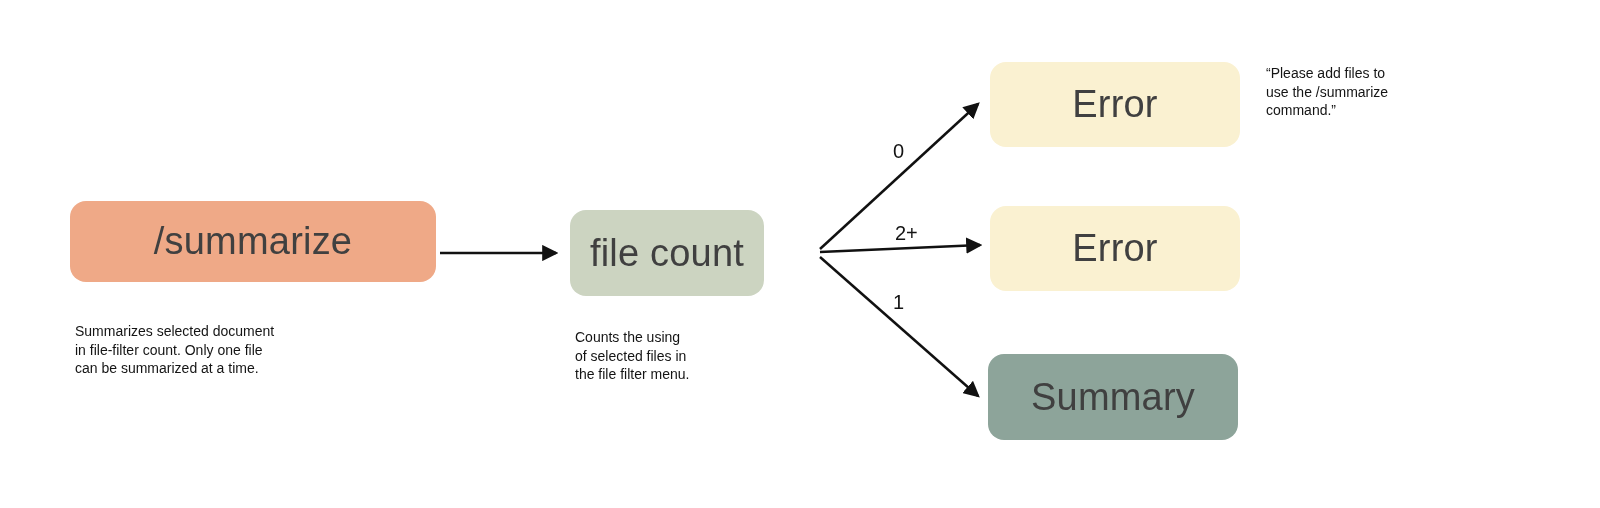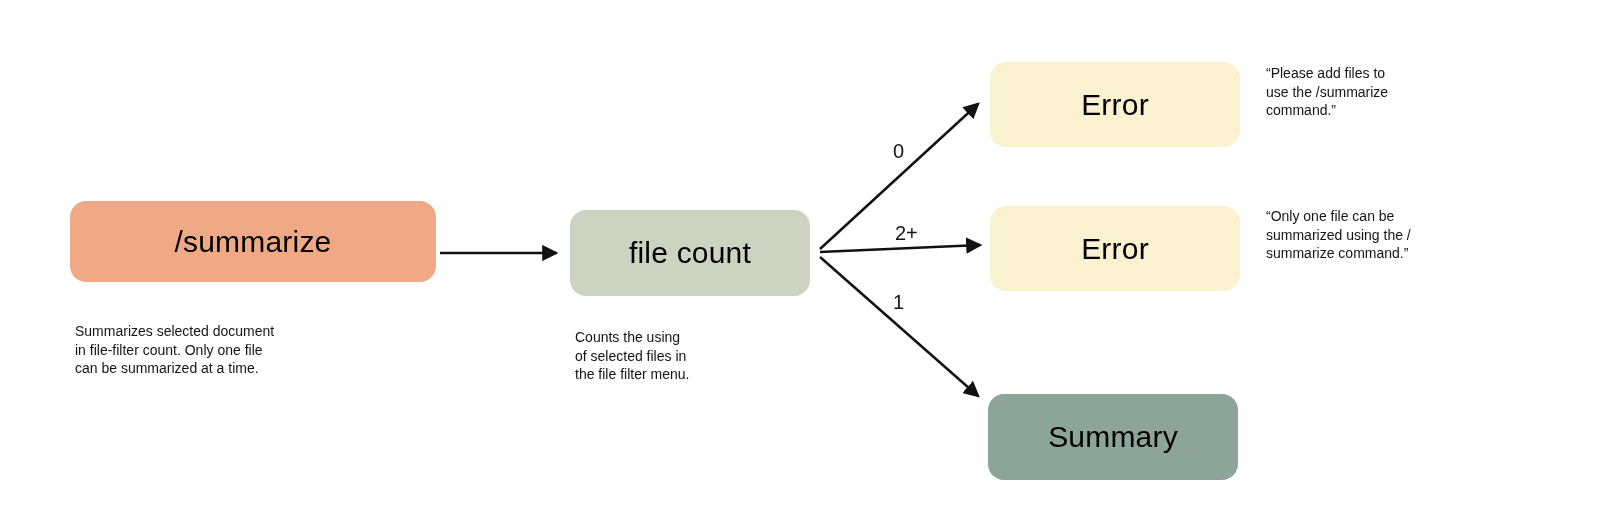--- a/index.html
+++ b/index.html
@@ -22,27 +22,27 @@
     pointer-events: none;
   }
   .node {
     position: absolute;
     display: flex;
     align-items: center;
     justify-content: center;
     border-radius: 16px;
   }
   .node-label {
-    font-size: 30px;
+    font-size: 38px;
     font-weight: 400;
-    color: #000000;
+    color: #404040;
     letter-spacing: 0.2px;
   }
   .node-summarize { left: 70px;  top: 201px; width: 366px; height: 81px; align-items: center; }
-  .node-filecount { left: 570px; top: 210px; width: 240px; height: 86px; }
+  .node-filecount { left: 570px; top: 210px; width: 194px; height: 86px; }
   .node-error0    { left: 990px; top: 62px;  width: 250px; height: 85px; }
   .node-error2    { left: 990px; top: 206px; width: 250px; height: 85px; }
   .node-summary   { left: 988px; top: 354px; width: 250px; height: 86px; }
 
   .caption {
     position: absolute;
     font-size: 14px;
     line-height: 1.33;
     color: #141414;
     white-space: pre-line;
@@ -90,38 +90,35 @@
   </div>
 
   <div class="node node-error0" style="background-color: rgb(250, 241, 209);">
     <span class="node-label">Error</span>
   </div>
 
   <div class="node node-error2" style="background-color: rgb(250, 241, 209);">
     <span class="node-label">Error</span>
   </div>
 
-  <div class="node node-summary" style="background-color: rgb(141, 164, 154); margin-top: 40px;">
+  <div class="node node-summary" style="background-color: rgb(141, 164, 154);">
     <span class="node-label">Summary</span>
   </div>
 
   <div class="caption caption-summarize">Summarizes selected document
 in file-filter count. Only one file
 can be summarized at a time.</div>
 
   <div class="caption caption-filecount">Counts the using
 of selected files in
 the file filter menu.</div>
 
   <div class="caption caption-error0">“Please add files to
 use the /summarize
 command.”</div>
 
-  <div class="caption caption-error2">“Only one file can be
-summarized using the /
-summarize command.”</div>
 
 
   <span class="edge-label edge-label-0">0</span>
   <span class="edge-label edge-label-2plus">2+</span>
   <span class="edge-label edge-label-1">1</span>
 
 </div>
 
 </body></html>

